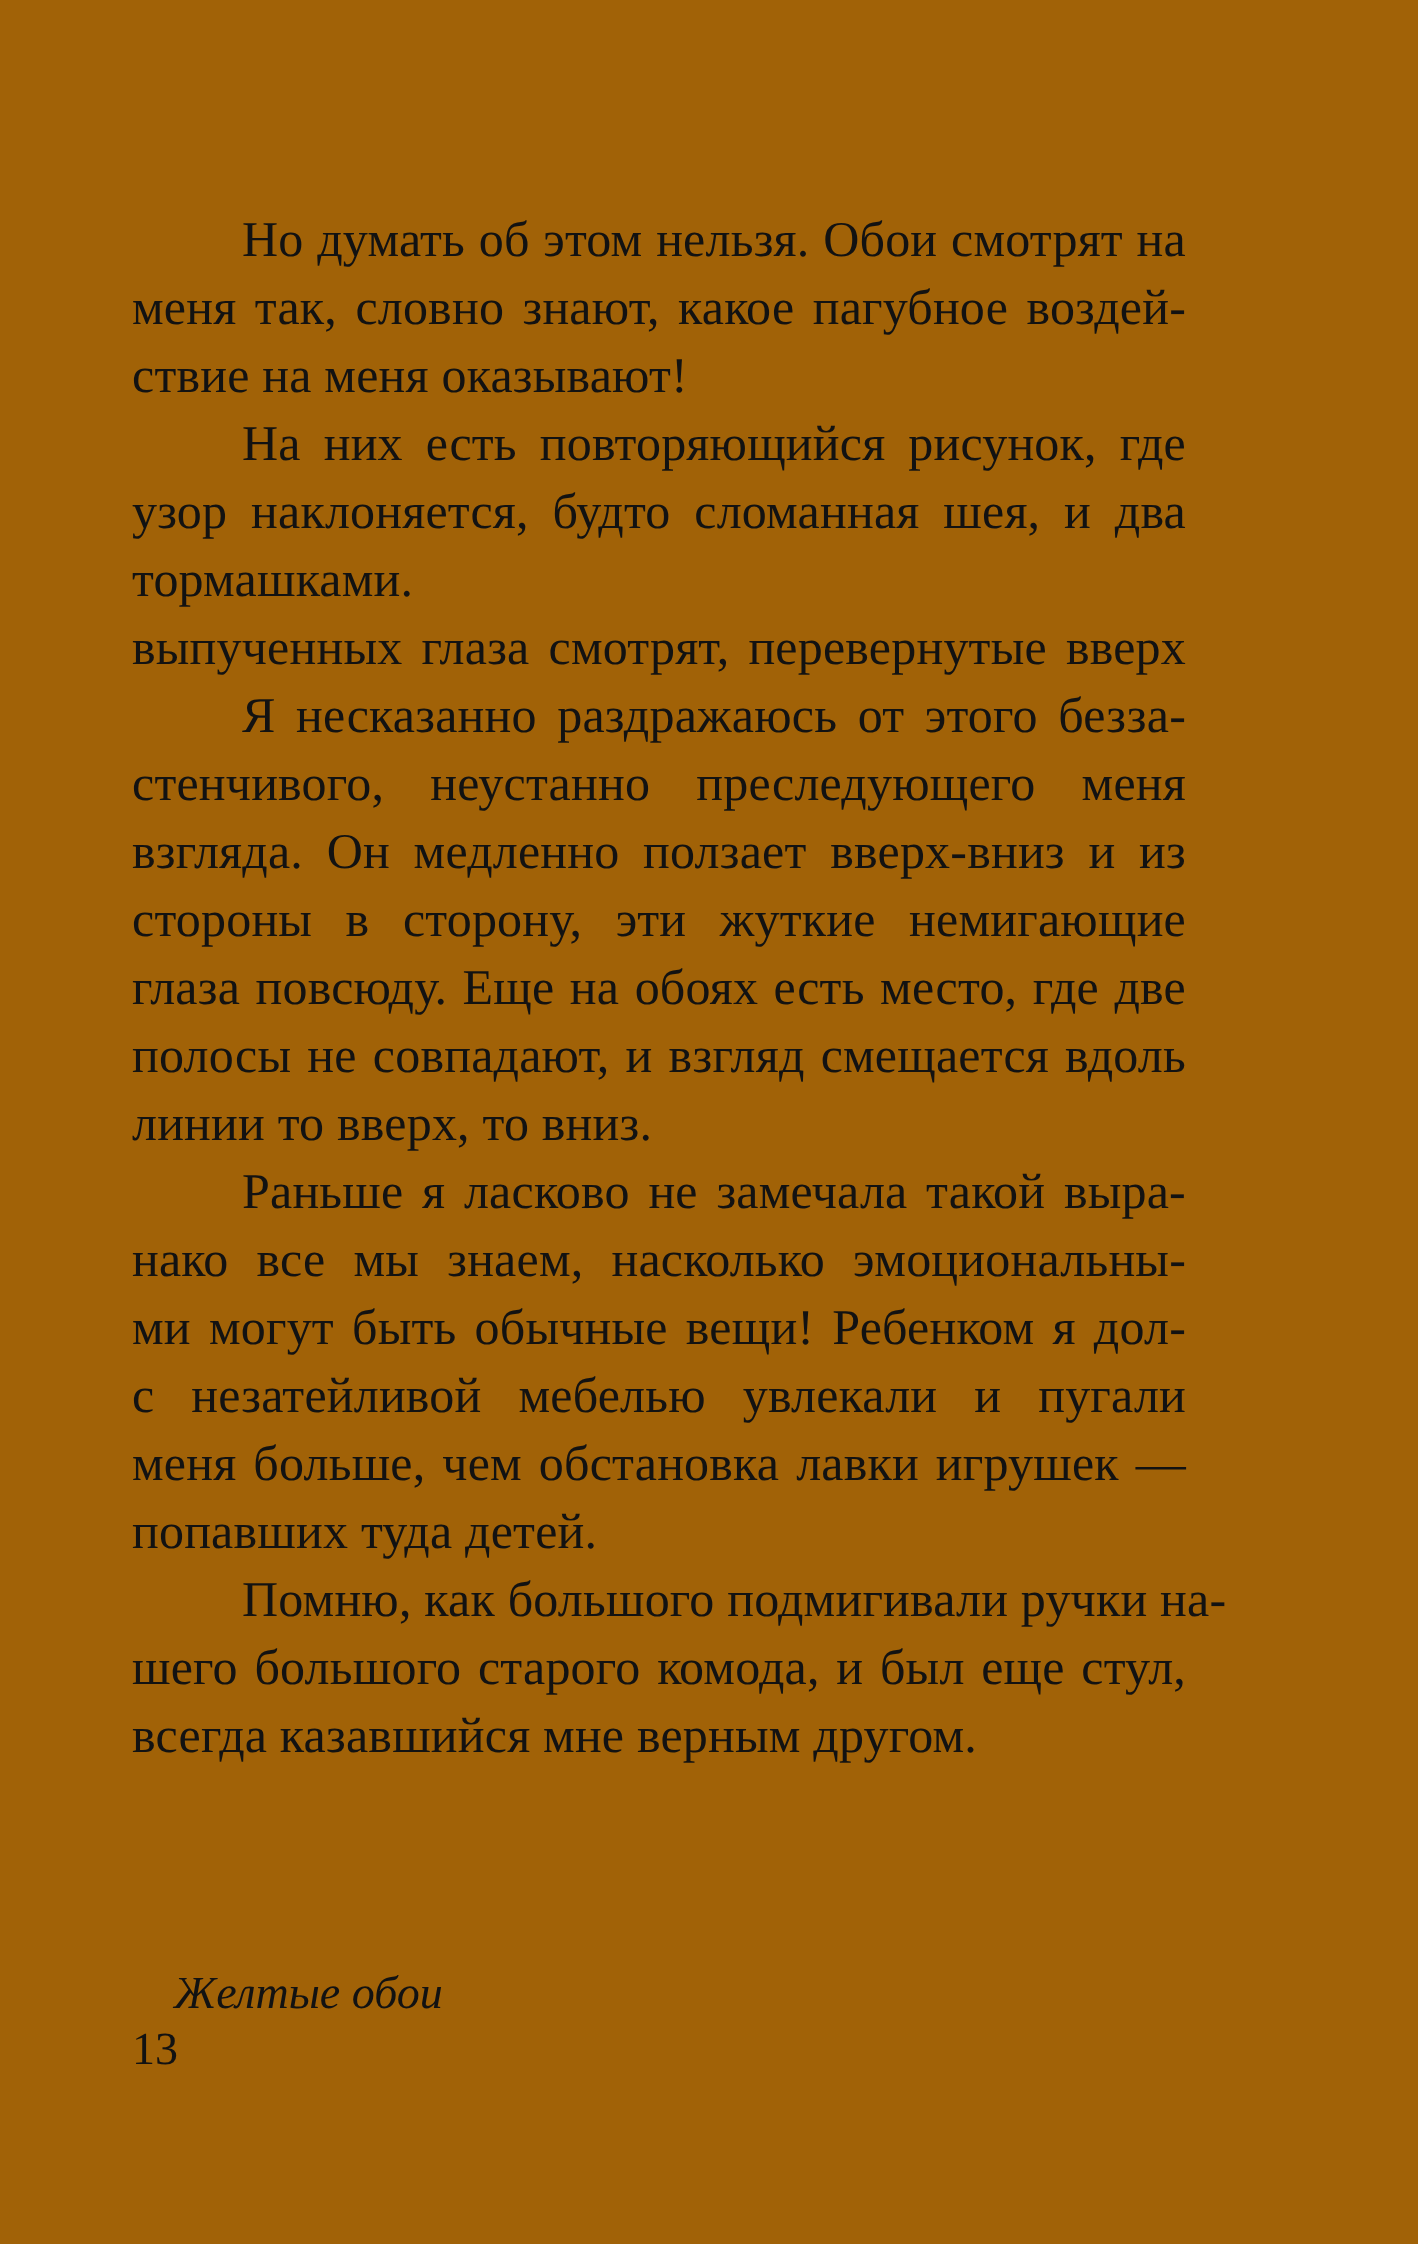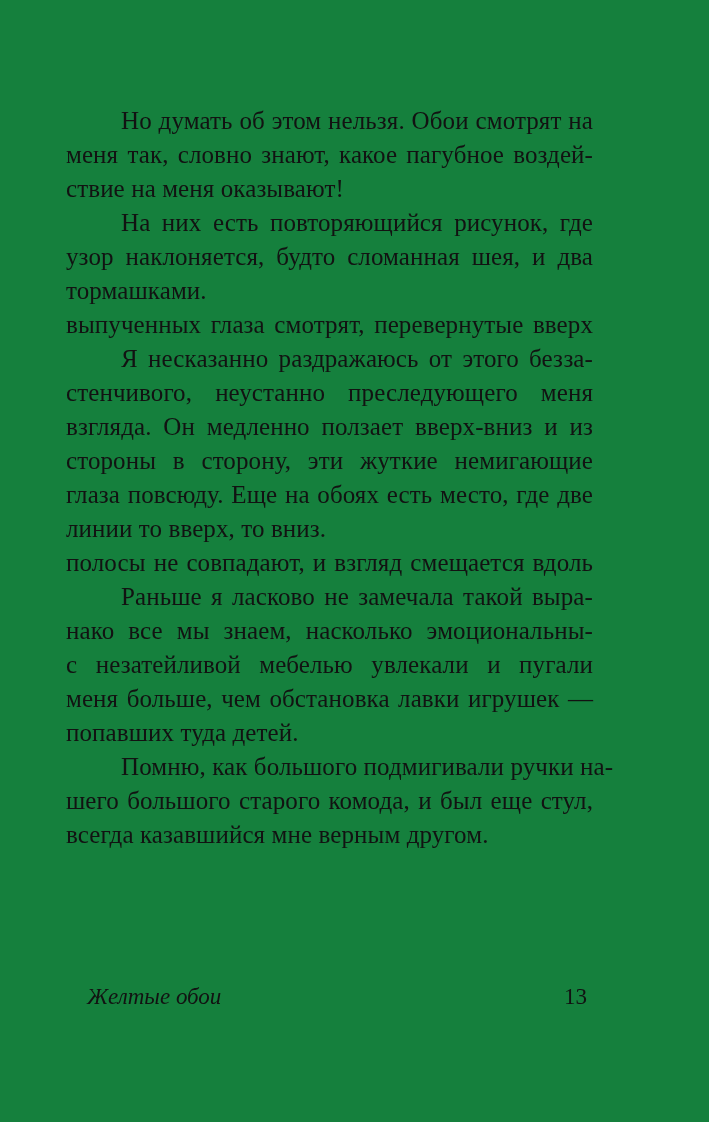--- a/index.html
+++ b/index.html
@@ -11,21 +11,21 @@
     height: 1122px;
     background: #ffffff;
     position: relative;
     overflow: hidden;
     font-family: "Liberation Serif", "DejaVu Serif", serif;
     color: #121212;
   }
   .book-page {
     position: absolute;
     inset: 0;
-    background: #15803d;
+    background: #a16207;
     text-decoration: underline;
   }
   .text-block {
     position: absolute;
     left: 66px;
     top: 104px;
     width: 527px;
     font-size: 25px;
     line-height: 34px;
     letter-spacing: 0.1px;
@@ -49,20 +49,21 @@
   .page-footer {
     position: absolute;
     left: 66px;
     top: 983px;
     width: 527px;
     display: flex;
     justify-content: space-between;
     align-items: baseline;
     font-size: 23px;
     line-height: 28px;
+    flex-direction: column;
   }
   .running-title {
     font-style: italic;
     padding-left: 21px;
   }
   .page-number {
     font-style: normal;
     padding-right: 6px;
   }
 </style>
@@ -82,26 +83,27 @@
         <div class="text-line">узор наклоняется, будто сломанная шея, и два</div>
         <div class="text-line last-line">тормашками.</div>
         <div class="text-line">выпученных глаза смотрят, перевернутые вверх</div>
       </div>
       <div class="paragraph">
         <div class="text-line first-line">Я несказанно раздражаюсь от этого безза-</div>
         <div class="text-line">стенчивого, неустанно преследующего меня</div>
         <div class="text-line">взгляда. Он медленно ползает вверх-вниз и из</div>
         <div class="text-line">стороны в сторону, эти жуткие немигающие</div>
         <div class="text-line">глаза повсюду. Еще на обоях есть место, где две</div>
+        <div class="text-line">полосы не совпадают, и взгляд смещается вдоль</div>
         <div class="text-line last-line">линии то вверх, то вниз.</div>
-        <div class="text-line">полосы не совпадают, и взгляд смещается вдоль</div>
       </div>
       <div class="paragraph">
         <div class="text-line first-line">Раньше я ласково не замечала такой выра-</div>
         <div class="text-line">нако все мы знаем, насколько эмоциональны-</div>
+        <div class="text-line">ми могут быть обычные вещи! Ребенком я дол-</div>
         <div class="text-line">с незатейливой мебелью увлекали и пугали</div>
         <div class="text-line">меня больше, чем обстановка лавки игрушек —</div>
         <div class="text-line last-line">попавших туда детей.</div>
       </div>
       <div class="paragraph">
         <div class="text-line first-line">Помню, как большого подмигивали ручки на-</div>
         <div class="text-line">шего большого старого комода, и был еще стул,</div>
         <div class="text-line last-line">всегда казавшийся мне верным другом.</div>
       </div>
     </main>

